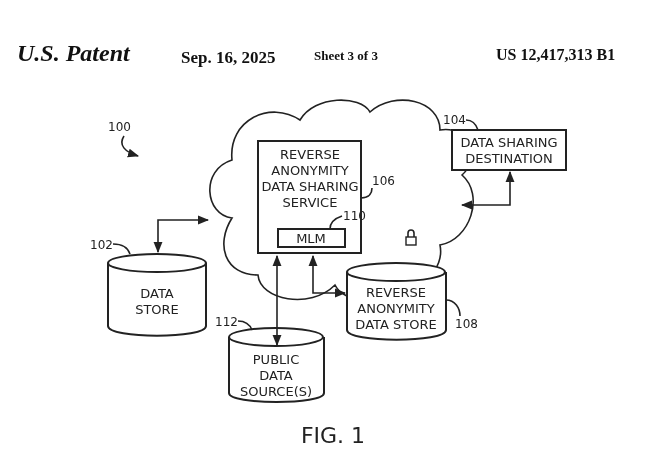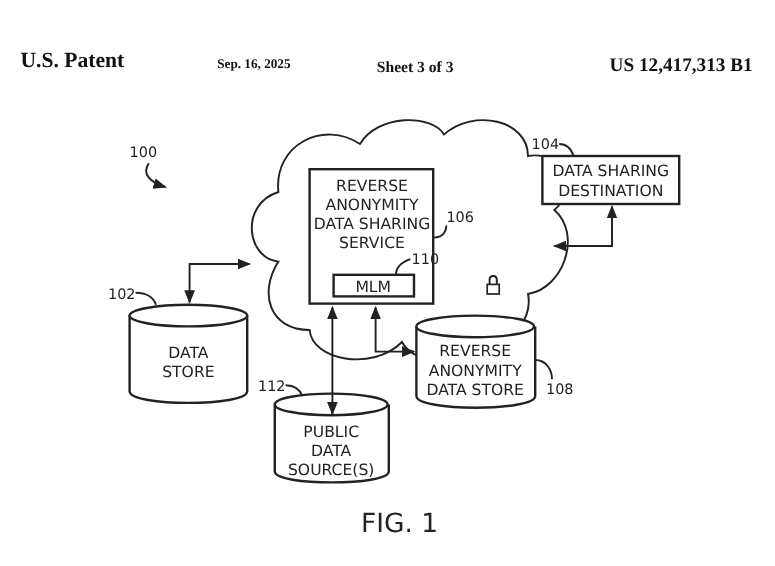--- a/index.html
+++ b/index.html
@@ -1,21 +1,21 @@
 <!DOCTYPE html>
 <html><head>
   <meta charset="utf-8">
   <style>
     html, body { margin: 0; padding: 0; background: #ffffff; }
     body { width: 646px; height: 472px; position: relative; overflow: hidden; }
     .hdr { position: absolute; top: 44px; font-family: "Liberation Serif", serif; font-weight: bold; color: #111; white-space: nowrap; }
-    .hdr-title { left: 17px; top: 40px; font-size: 18px; }
-    .hdr-date { left: 181px; top: 48px; font-size: 11px; }
+    .hdr-title { left: 17px; top: 40px; font-size: 24px; font-style: italic; }
+    .hdr-date { left: 181px; top: 48px; font-size: 17px; }
     .hdr-sheet { left: 314px; top: 48px; font-size: 13px; }
-    .hdr-num { left: 508px; top: 46px; font-size: 16px; text-align: center; }
+    .hdr-num { left: 496px; top: 46px; font-size: 16px; text-align: center; }
     svg { position: absolute; left: 0; top: 0; }
     .lbl { font-family: "DejaVu Sans", sans-serif; font-size: 13px; fill: #222; }
     .ref { font-family: "DejaVu Sans", sans-serif; font-size: 12px; fill: #222; }
     .fig { font-family: "DejaVu Sans", sans-serif; font-size: 22px; fill: #222; }
     .ln { stroke: #222; stroke-width: 1.6; fill: none; }
     .box { stroke: #222; stroke-width: 2; fill: #fff; }
   </style>
 </head>
 <body>
 

